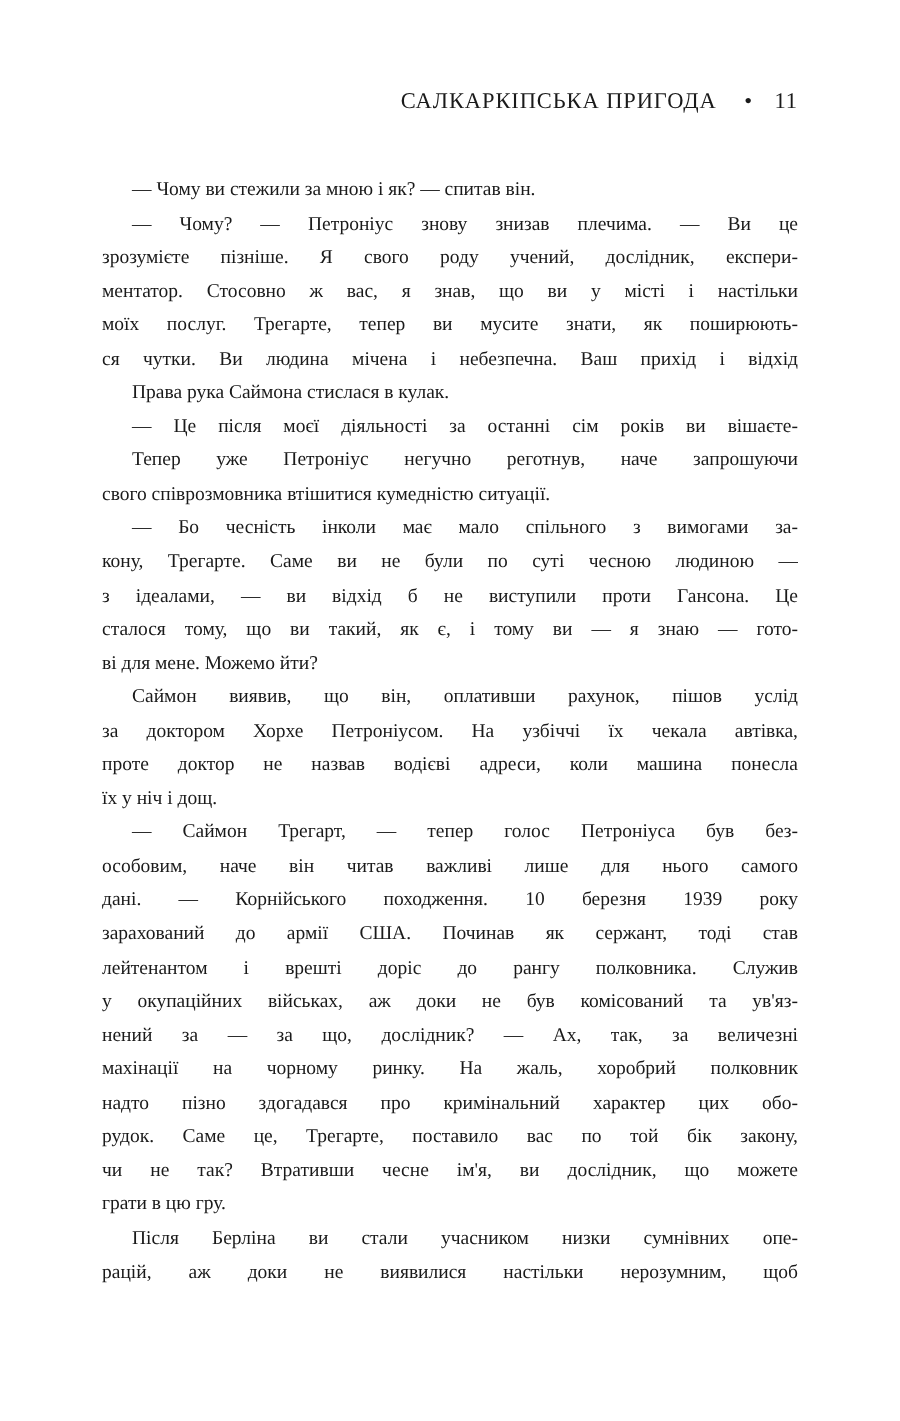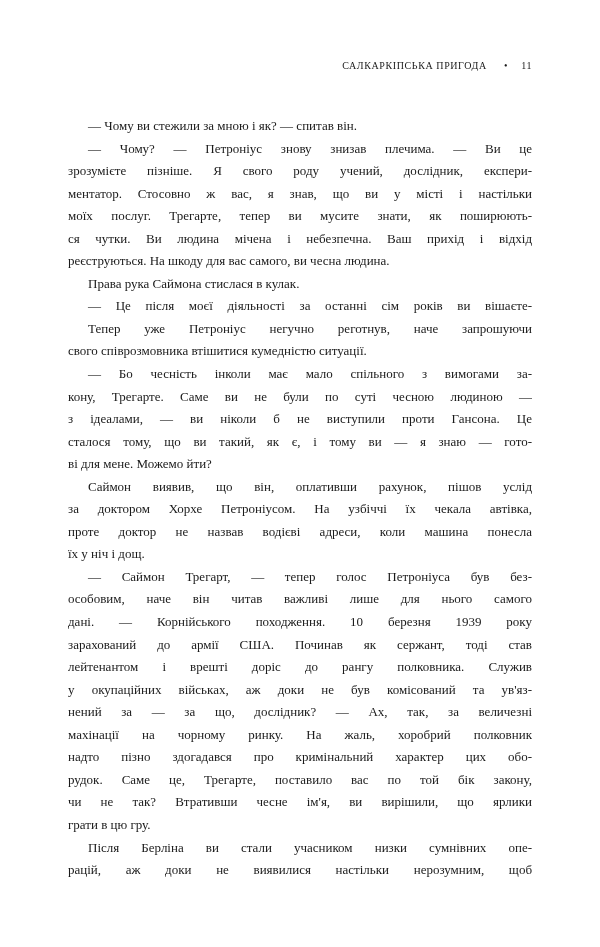--- a/index.html
+++ b/index.html
@@ -1,19 +1,19 @@
 <!DOCTYPE html>
 <html><head>
 <meta charset="utf-8">
 <style>
   html, body { margin: 0; padding: 0; background: #ffffff; }
   body { width: 600px; height: 947px; position: relative; overflow: hidden;
          font-family: "Liberation Serif", "DejaVu Serif", serif; color: #1a1a1a; }
   .header { position: absolute; top: 60px; left: 0; width: 532px; text-align: right;
-            font-size: 10px; letter-spacing: 0.6px; white-space: nowrap; }
+            font-size: 15px; letter-spacing: 0.6px; white-space: nowrap; }
   .header .bullet { display: inline-block; margin: 0 10px 0 14px; }
   .body { position: absolute; top: 115px; left: 68px; width: 464px; }
   .line { height: 22.55px; line-height: 22.55px; font-size: 13px; white-space: nowrap;
           text-align: justify; text-align-last: justify; overflow: hidden; }
   .line.indent { padding-left: 20px; }
   .line.last { text-align-last: left; }
 </style>
 </head>
 <body>
 
@@ -23,41 +23,40 @@
   <span>11</span>
 </div>
 
 <div class="body" id="text-body">
     <div class="line indent last">— Чому ви стежили за мною і як? — спитав він.</div>
     <div class="line indent">— Чому? — Петроніус знову знизав плечима. — Ви це</div>
     <div class="line">зрозумієте пізніше. Я свого роду учений, дослідник, експери-</div>
     <div class="line">ментатор. Стосовно ж вас, я знав, що ви у місті і настільки</div>
     <div class="line">моїх послуг. Трегарте, тепер ви мусите знати, як поширюють-</div>
     <div class="line">ся чутки. Ви людина мічена і небезпечна. Ваш прихід і відхід</div>
-    <div class="line last">реєструються. На шкоду для вас самого, ви чесна людина.</div>
     <div class="line indent last">Права рука Саймона стислася в кулак.</div>
     <div class="line indent">— Це після моєї діяльності за останні сім років ви вішаєте-</div>
     <div class="line indent">Тепер уже Петроніус негучно реготнув, наче запрошуючи</div>
     <div class="line last">свого співрозмовника втішитися кумедністю ситуації.</div>
     <div class="line indent">— Бо чесність інколи має мало спільного з вимогами за-</div>
     <div class="line">кону, Трегарте. Саме ви не були по суті чесною людиною —</div>
-    <div class="line">з ідеалами, — ви ніколи б не виступили проти Гансона. Це</div>
+    <div class="line">з ідеалами, — ви відхід б не виступили проти Гансона. Це</div>
     <div class="line">сталося тому, що ви такий, як є, і тому ви — я знаю — гото-</div>
     <div class="line last">ві для мене. Можемо йти?</div>
     <div class="line indent">Саймон виявив, що він, оплативши рахунок, пішов услід</div>
     <div class="line">за доктором Хорхе Петроніусом. На узбіччі їх чекала автівка,</div>
     <div class="line">проте доктор не назвав водієві адреси, коли машина понесла</div>
     <div class="line last">їх у ніч і дощ.</div>
     <div class="line indent">— Саймон Трегарт, — тепер голос Петроніуса був без-</div>
     <div class="line">особовим, наче він читав важливі лише для нього самого</div>
     <div class="line">дані. — Корнійського походження. 10 березня 1939 року</div>
     <div class="line">зарахований до армії США. Починав як сержант, тоді став</div>
     <div class="line">лейтенантом і врешті доріс до рангу полковника. Служив</div>
     <div class="line">у окупаційних військах, аж доки не був комісований та ув'яз-</div>
     <div class="line">нений за — за що, дослідник? — Ах, так, за величезні</div>
     <div class="line">махінації на чорному ринку. На жаль, хоробрий полковник</div>
     <div class="line">надто пізно здогадався про кримінальний характер цих обо-</div>
     <div class="line">рудок. Саме це, Трегарте, поставило вас по той бік закону,</div>
-    <div class="line">чи не так? Втративши чесне ім'я, ви вирішили, що ярлики</div>
+    <div class="line">чи не так? Втративши чесне ім'я, ви дослідник, що можете</div>
     <div class="line last">грати в цю гру.</div>
     <div class="line indent">Після Берліна ви стали учасником низки сумнівних опе-</div>
     <div class="line">рацій, аж доки не виявилися настільки нерозумним, щоб</div>
   </div>
 
 </body></html>

